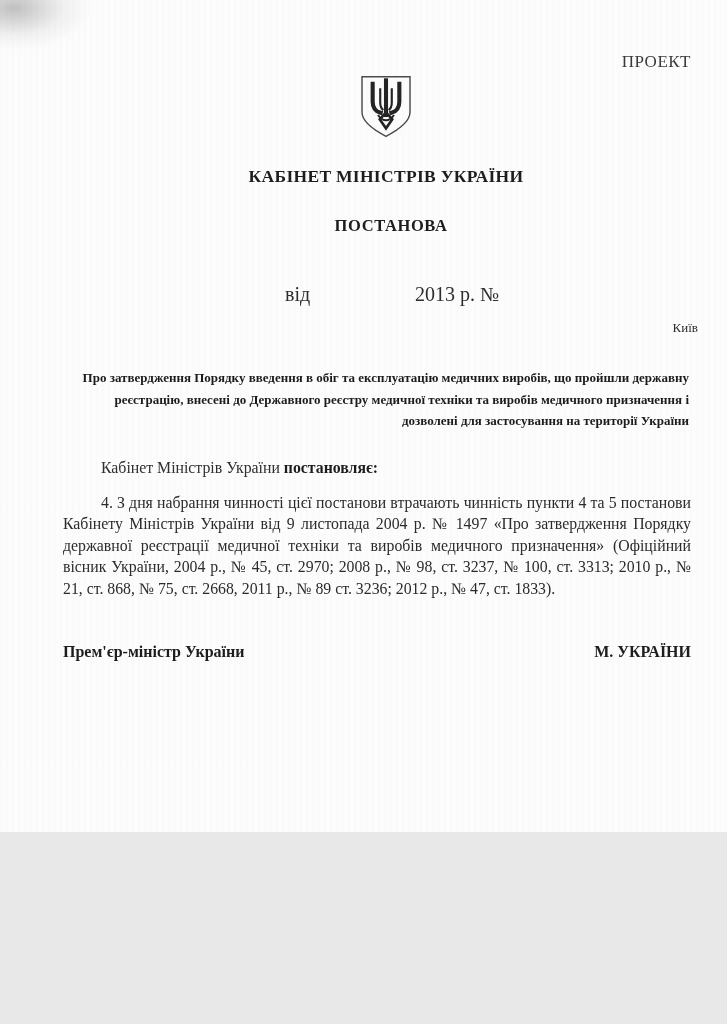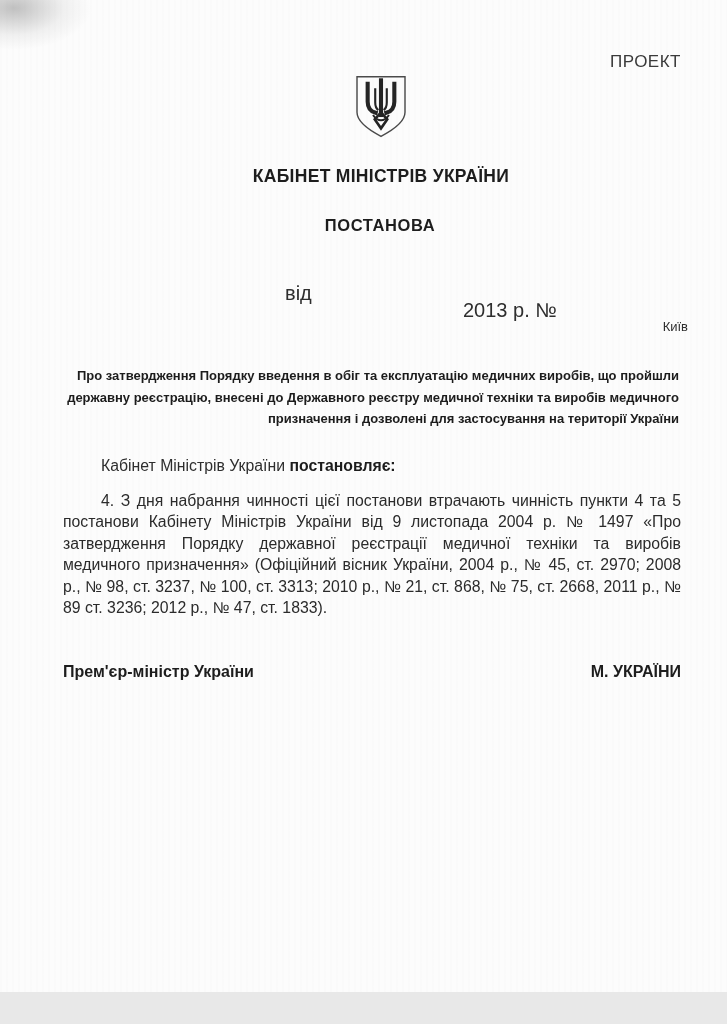--- a/index.html
+++ b/index.html
@@ -3,30 +3,30 @@
 <meta charset="utf-8">
 <style>
   html, body {
     margin: 0;
     padding: 0;
     background: #e8e8e8;
   }
   .page {
     position: relative;
     width: 727px;
-    height: 992px;
+    height: 832px;
     margin: 0 auto;
     background:
       radial-gradient(ellipse 110px 60px at 14px 8px, rgba(120,120,120,0.45), rgba(170,170,170,0.15) 45%, transparent 70%),
       repeating-linear-gradient(90deg, rgba(0,0,0,0.006) 0 2px, transparent 2px 6px),
       #fcfcfc;
-    font-family: Liberation Sans, sans-serif;
+    font-family: Liberation Serif, serif;
     color: #2e2e2e;
     box-sizing: border-box;
-    padding: 52px 46px 0 63px;
+    padding: 52px 36px 0 63px;
     overflow: hidden;
   }
   .draft-label {
     text-align: right;
     font-size: 17px;
     letter-spacing: 0.5px;
     color: #3a3a3a;
     line-height: 20px;
   }
   .emblem-wrap {
@@ -50,30 +50,30 @@
     left: 9px;
   }
   .doc-type {
     text-align: center;
     font-weight: bold;
     font-size: 16.5px;
     color: #1d1d1d;
     margin-top: 29px;
     letter-spacing: 0.6px;
     position: relative;
-    left: 8px;
+    left: 14px;
   }
   .date-line {
     position: relative;
     height: 20px;
     margin-top: 47px;
     font-size: 20px;
   }
   .date-prefix { position: absolute; left: 222px; top: 0; }
-  .date-value  { position: absolute; left: 352px; top: 17px; margin-left: 48px; }
+  .date-value  { position: absolute; left: 352px; top: 0; }
   .city-line {
     text-align: right;
     font-size: 13px;
     margin-top: 17px;
     position: relative;
     left: 7px;
   }
   .doc-title {
     margin-top: 31px;
     text-align: right;

